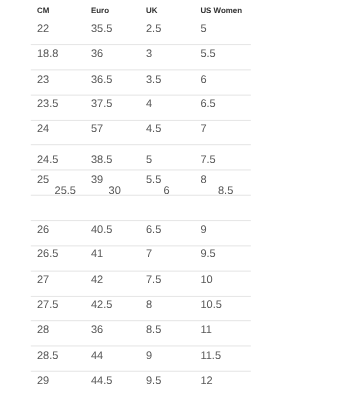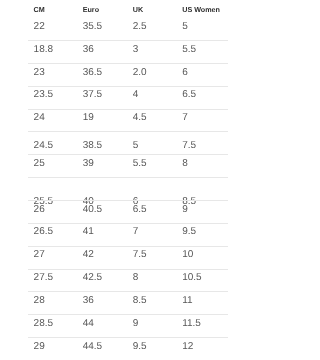--- a/index.html
+++ b/index.html
@@ -80,55 +80,55 @@
       <div class="row data-row" style="top: 43.65px;">
     <span class="cell col-cm">18.8</span>
     <span class="cell col-euro">36</span>
     <span class="cell col-uk">3</span>
     <span class="cell col-usw">5.5</span>
   </div>
       <div class="rule" style="top: 62.85px;"></div>
       <div class="row data-row" style="top: 66.5px;">
     <span class="cell col-cm">23</span>
     <span class="cell col-euro">36.5</span>
-    <span class="cell col-uk">2.0</span>
+    <span class="cell col-uk">3.5</span>
     <span class="cell col-usw">6</span>
   </div>
       <div class="rule" style="top: 85.7px;"></div>
       <div class="row data-row" style="top: 89.35px;">
     <span class="cell col-cm">23.5</span>
     <span class="cell col-euro">37.5</span>
     <span class="cell col-uk">4</span>
     <span class="cell col-usw">6.5</span>
   </div>
       <div class="rule" style="top: 108.55px;"></div>
       <div class="row data-row" style="top: 112.2px;">
     <span class="cell col-cm">24</span>
-    <span class="cell col-euro">19</span>
+    <span class="cell col-euro">57</span>
     <span class="cell col-uk">4.5</span>
     <span class="cell col-usw">7</span>
   </div>
       <div class="rule" style="top: 131.4px;"></div>
       <div class="row data-row" style="top: 140px;">
     <span class="cell col-cm">24.5</span>
     <span class="cell col-euro">38.5</span>
     <span class="cell col-uk">5</span>
     <span class="cell col-usw">7.5</span>
   </div>
       <div class="rule" style="top: 154.25px;"></div>
       <div class="row data-row" style="top: 157.9px;">
     <span class="cell col-cm">25</span>
     <span class="cell col-euro">39</span>
     <span class="cell col-uk">5.5</span>
     <span class="cell col-usw">8</span>
   </div>
       <div class="rule" style="top: 177.1px;"></div>
-      <div class="row data-row" style="top: 196px;">
+      <div class="row data-row" style="top: 168px; margin-left: 16px;">
     <span class="cell col-cm">25.5</span>
-    <span class="cell col-euro">40</span>
+    <span class="cell col-euro">30</span>
     <span class="cell col-uk">6</span>
     <span class="cell col-usw">8.5</span>
   </div>
       <div class="rule" style="top: 199.95px;"></div>
       <div class="row data-row" style="top: 203.6px;">
     <span class="cell col-cm">26</span>
     <span class="cell col-euro">40.5</span>
     <span class="cell col-uk">6.5</span>
     <span class="cell col-usw">9</span>
   </div>

